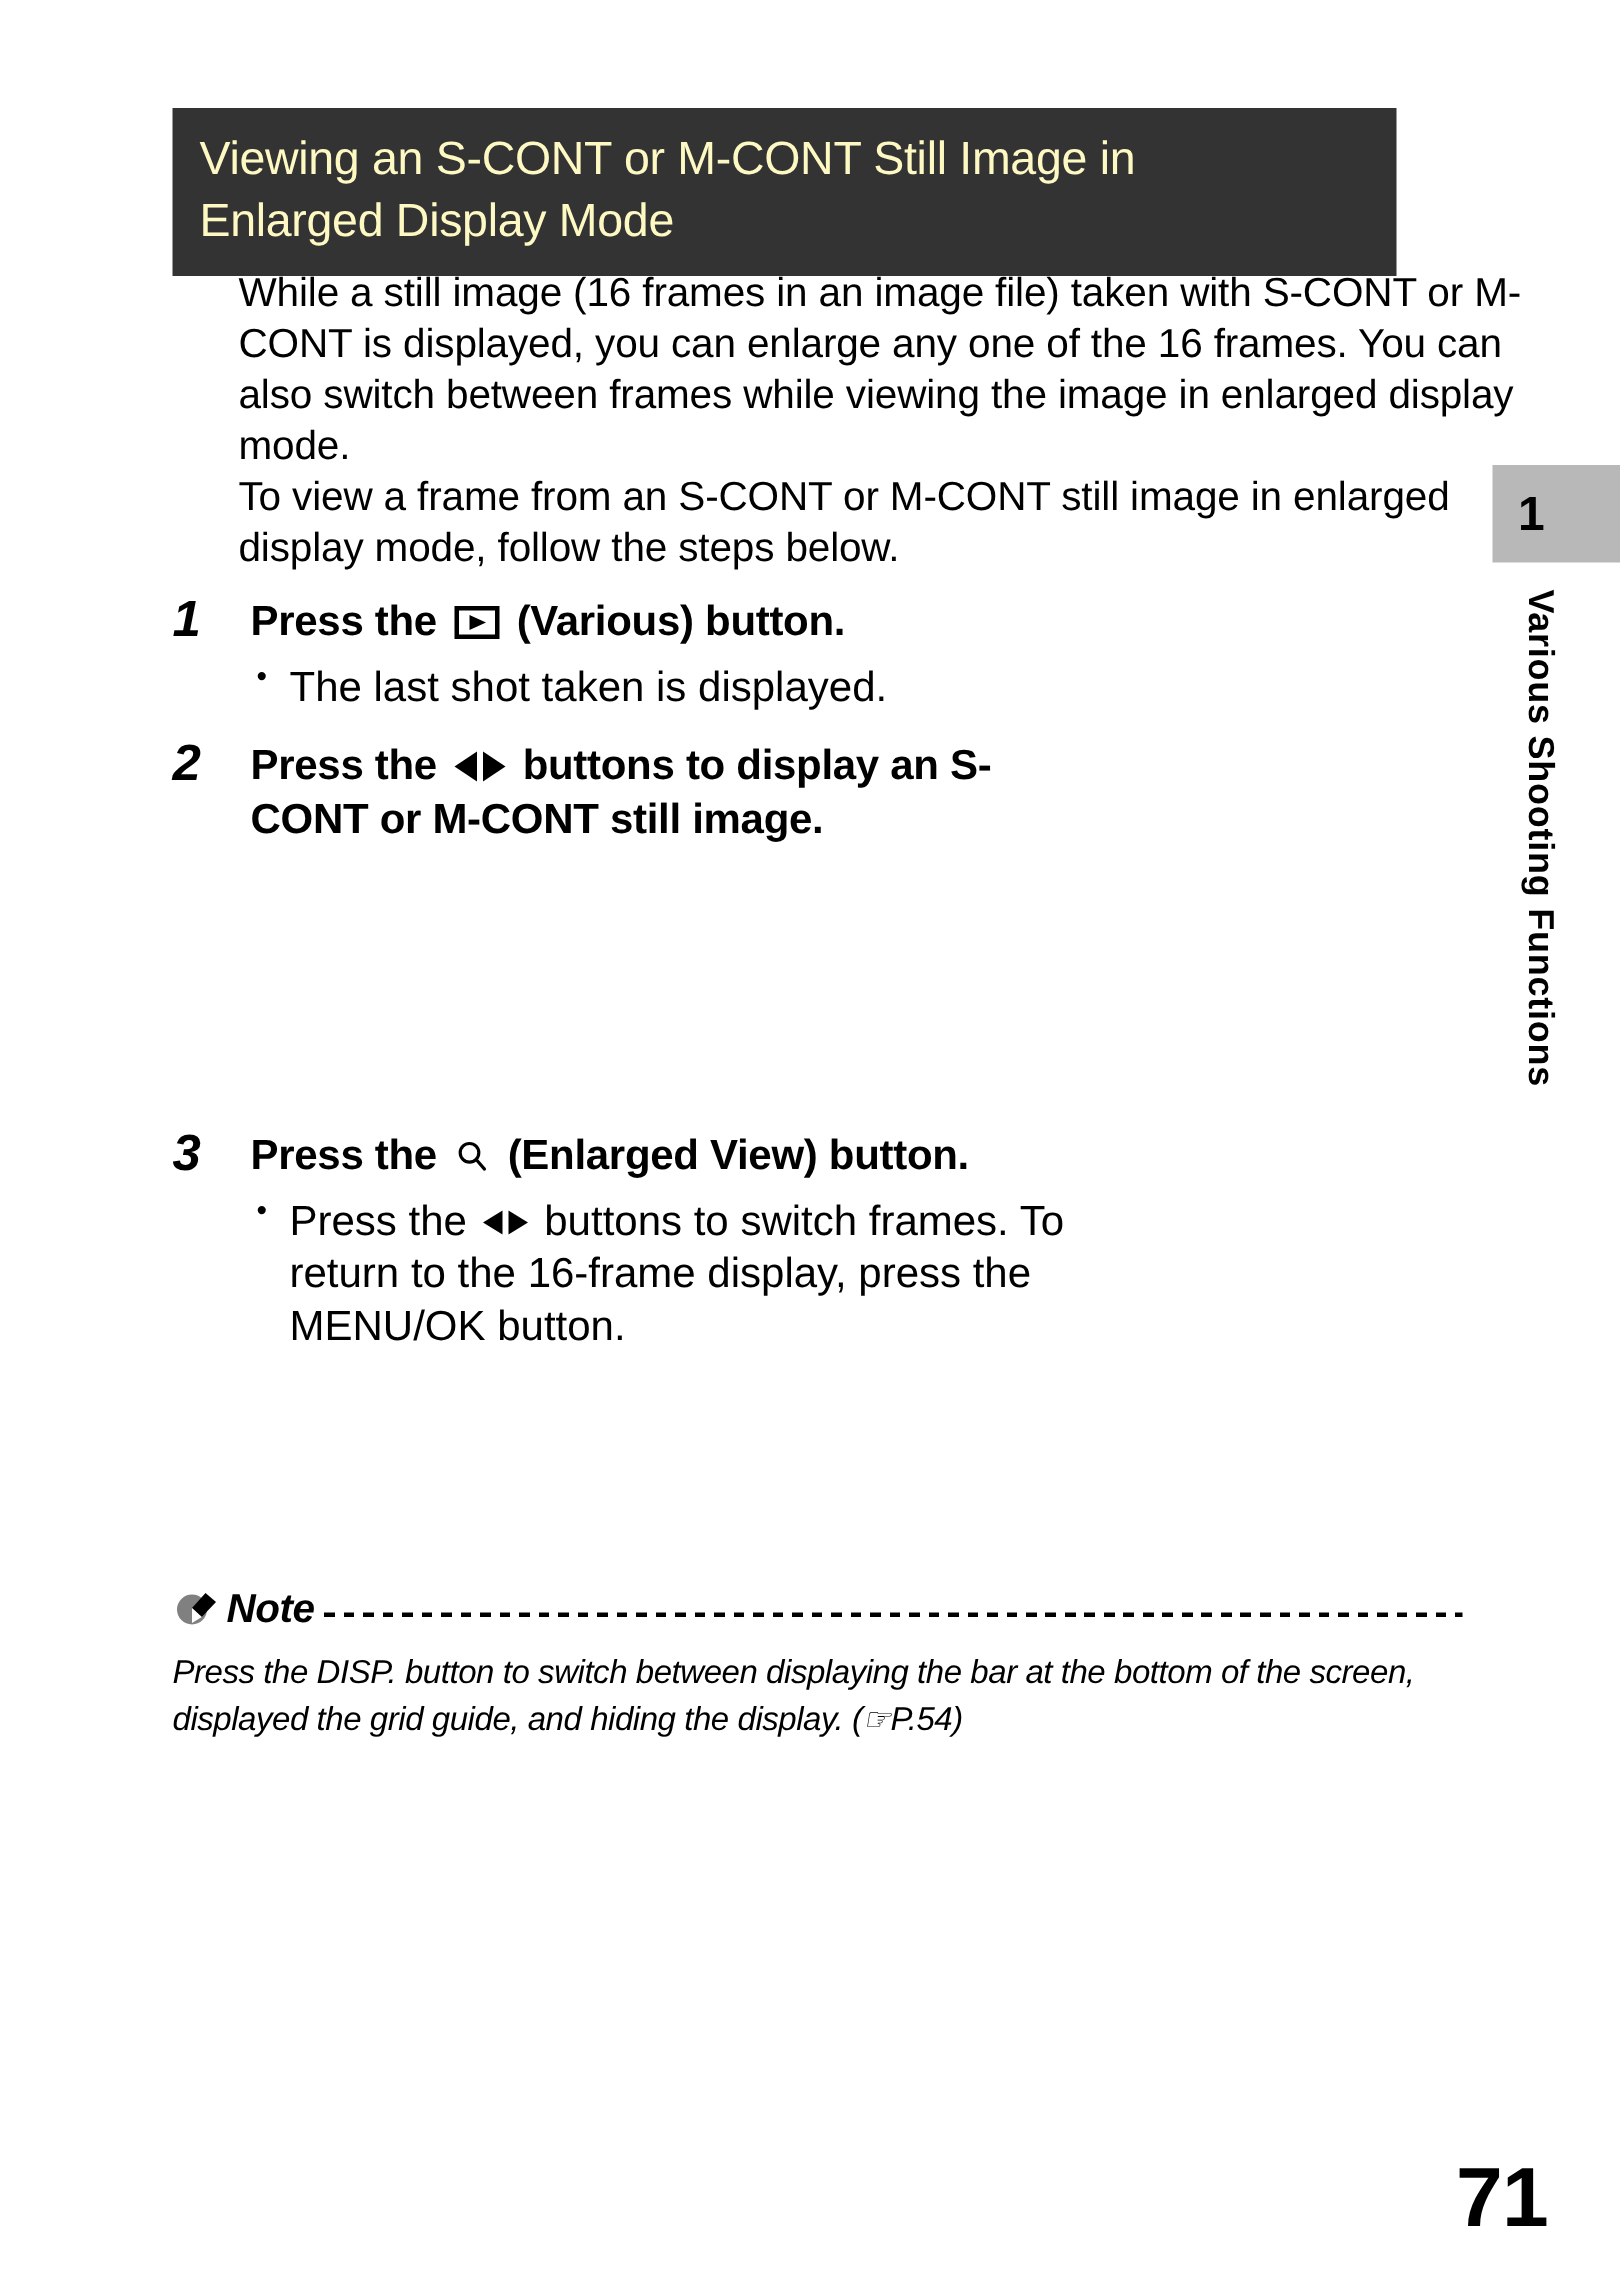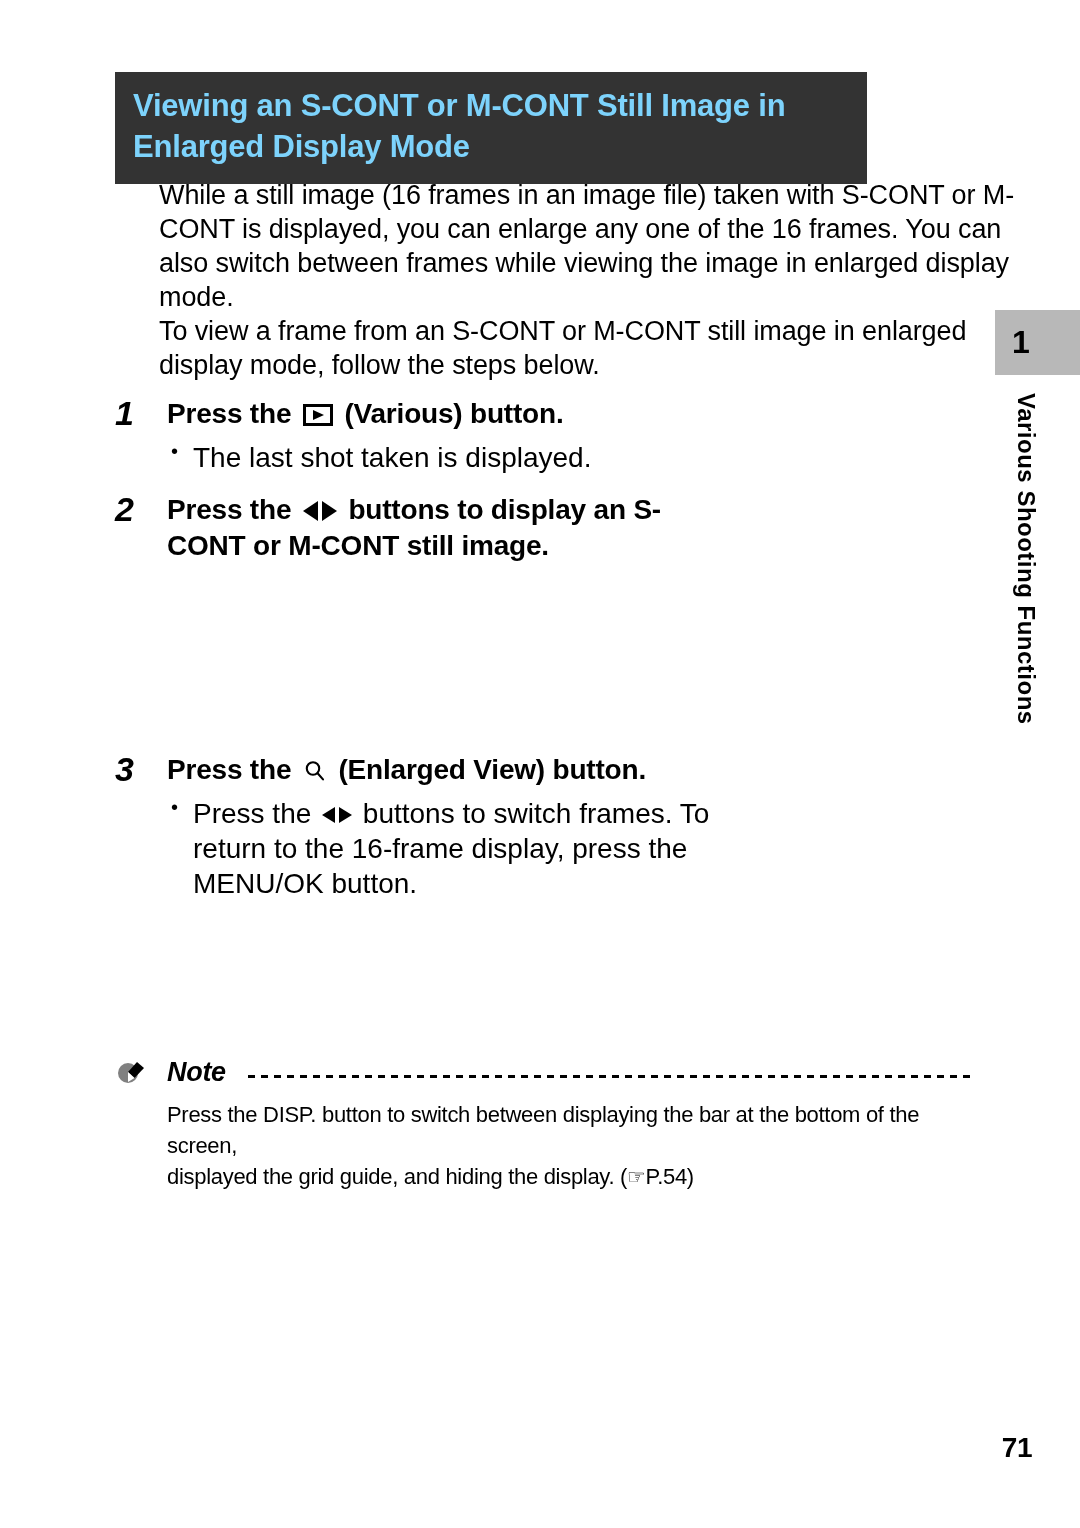--- a/index.html
+++ b/index.html
@@ -19,26 +19,26 @@
   .page {
     position: absolute;
     inset: 0;
   }
 
   
   .header-banner {
     position: absolute;
     left: 115px;
     top: 72px;
-    width: 752px;
+    width: 816px;
     box-sizing: border-box;
     background: #333333;
-    color: #7dd3fc;
+    color: #fef9c3;
     padding: 14px 18px 16px 18px;
-    font-weight: bold;
+    font-weight: normal;
     font-size: 31px;
     line-height: 1.32;
     letter-spacing: -0.2px;
   }
 
   
   .intro {
     position: absolute;
     left: 115px;
     top: 178px;
@@ -169,21 +169,21 @@
   
   .note-block {
     position: absolute;
     left: 115px;
     top: 1055px;
     width: 860px;
   }
   .note-head {
     display: flex;
     align-items: center;
-    gap: 22px;
+    gap: 6px;
     height: 34px;
   }
   .note-icon {
     width: 30px;
     height: 30px;
     position: relative;
     flex: none;
   }
   .note-label {
     font-weight: bold;
@@ -193,24 +193,24 @@
     flex: none;
   }
   .note-rule {
     flex: 1;
     height: 3px;
     margin-top: 8px;
     background-image: repeating-linear-gradient(to right, #000 0 7px, transparent 7px 13px);
   }
   .note-body {
     margin-top: 10px;
-    margin-left: 52px;
     font-size: 22px;
     line-height: 1.42;
     letter-spacing: -0.3px;
+    font-style: italic;
   }
   .note-body p { margin: 0; }
   .ico-hand {
     display: inline-block;
     font-size: 21px;
     vertical-align: 0;
   }
 
   
   .side-tab {
@@ -244,21 +244,21 @@
     padding-left: 17px;
     white-space: nowrap;
   }
 
   
   .page-number {
     position: absolute;
     right: 48px;
     top: 1432px;
     font-weight: bold;
-    font-size: 28px;
+    font-size: 56px;
     letter-spacing: -0.5px;
   }
 </style>
 </head>
 <body>
 
 <div class="page">
 
   <div class="header-banner">
     <div>Viewing an S-CONT or M-CONT Still Image in</div>

